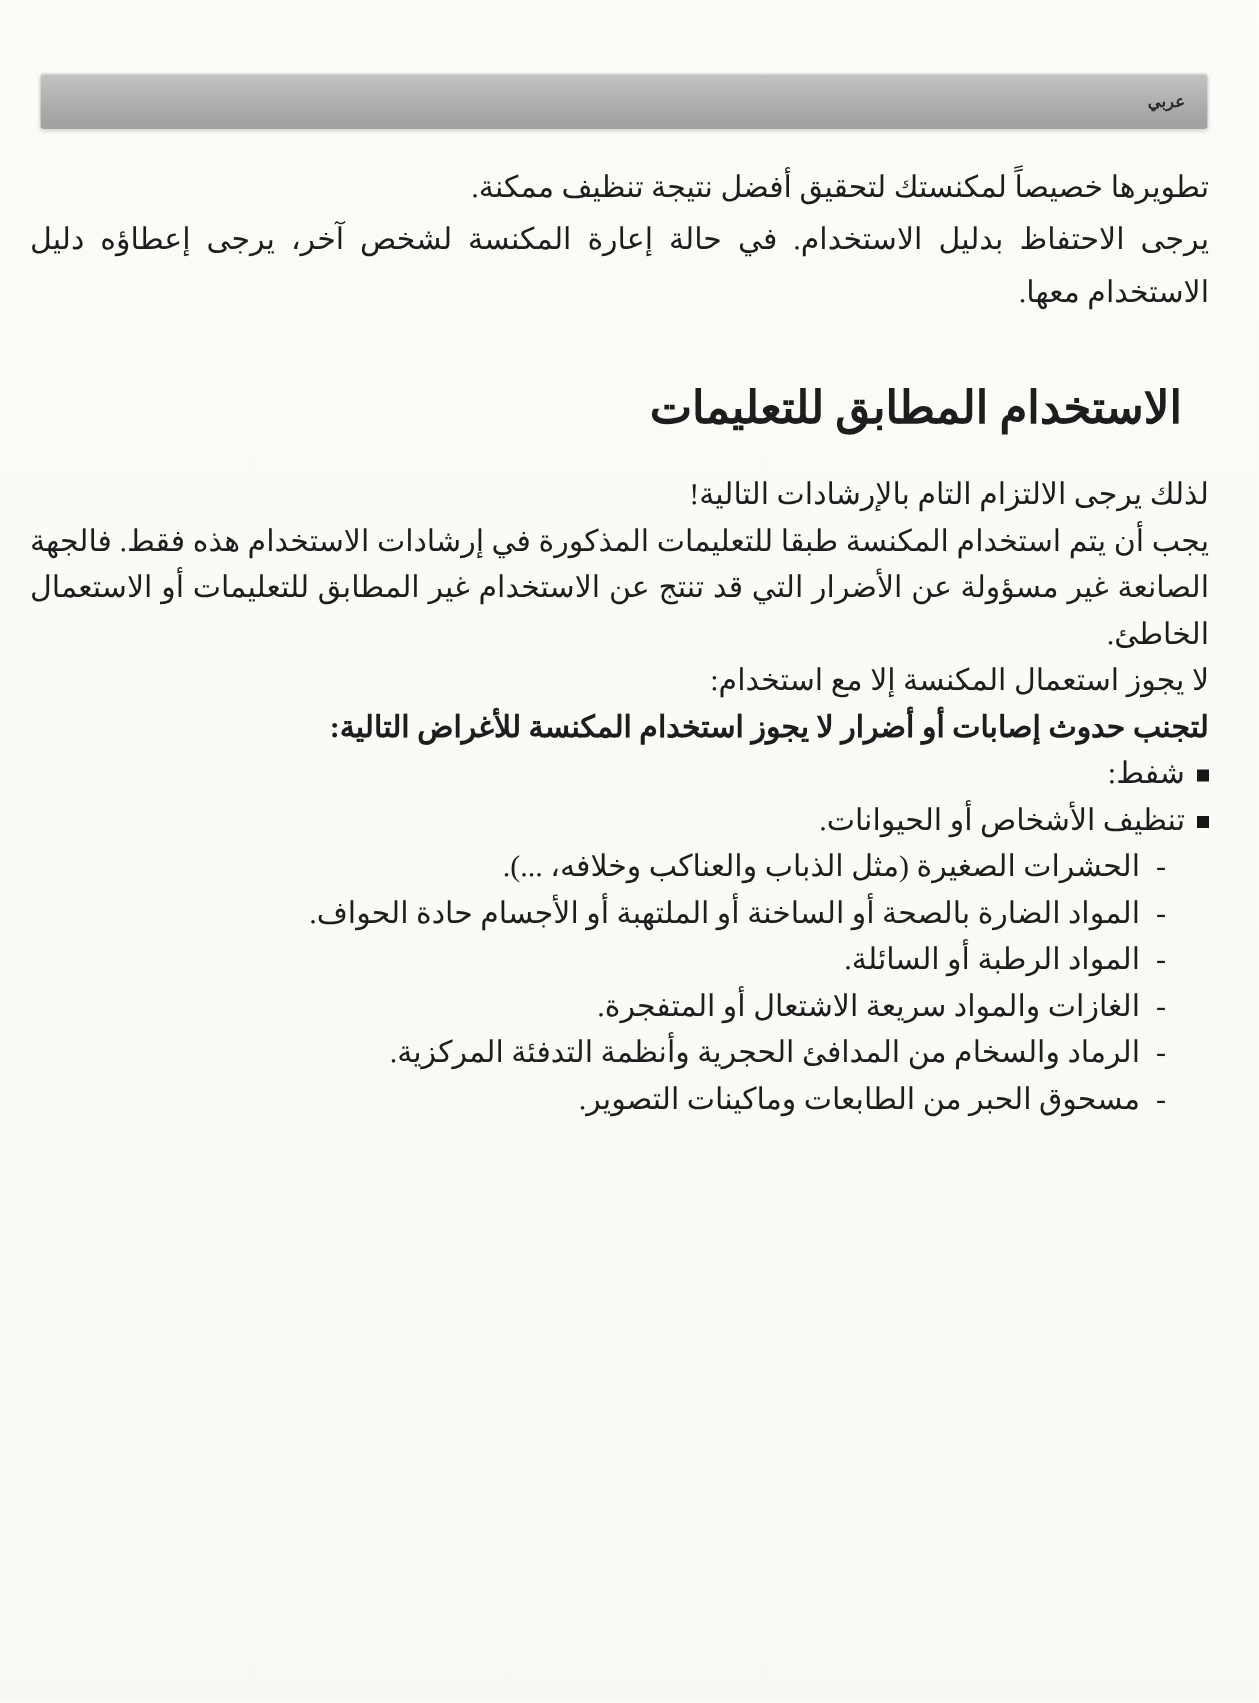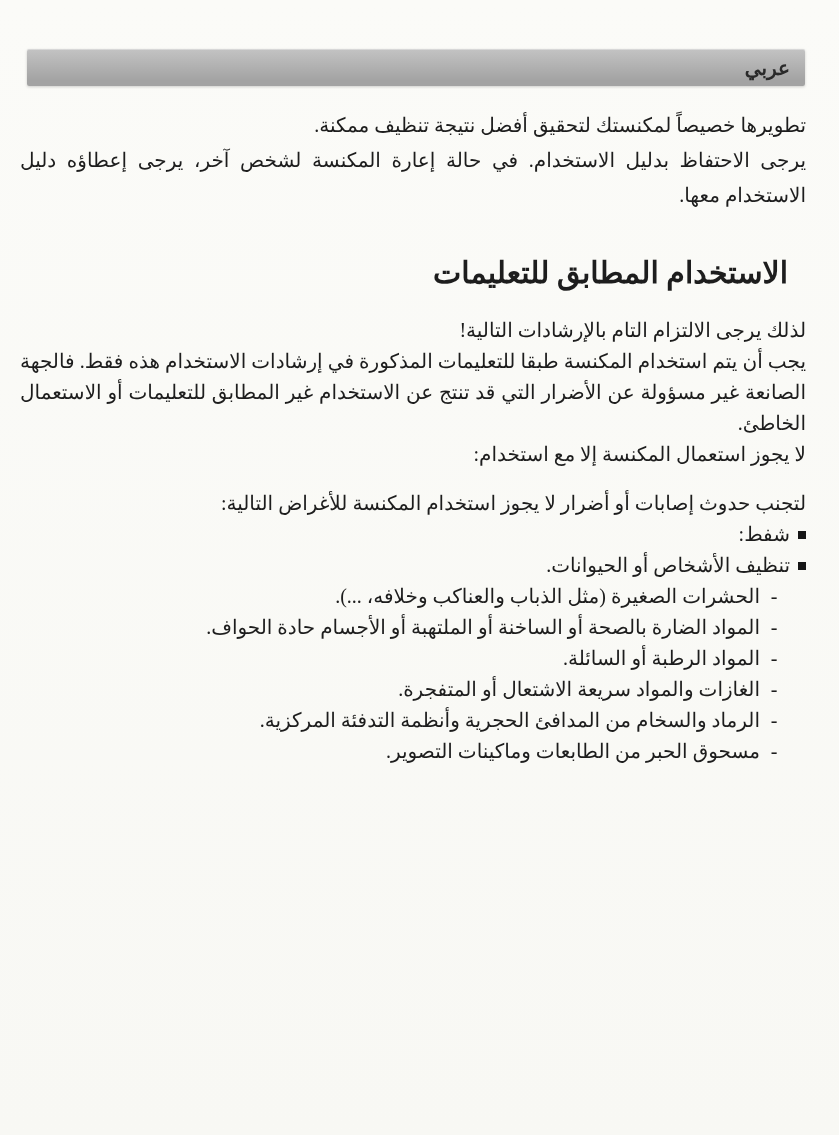--- a/index.html
+++ b/index.html
@@ -28,21 +28,21 @@
     height:37px;
     background:linear-gradient(180deg,var(--bar-top) 0%,var(--bar-bottom) 85%);
     border-radius:2px;
     box-shadow:0 1px 3px rgba(0,0,0,0.18), inset 0 1px 0 rgba(255,255,255,0.35);
     display:flex;
     align-items:center;
     justify-content:flex-start; 
     padding:0 15px;
   }
   .lang-label{
-    font-size:20px;
+    font-size:11px;
     font-weight:bold;
     color:var(--bar-text);
   }
   .content{
     position:absolute;
     top:86px;left:20px;right:33px;
     padding-top:22px;
     font-size:20px;
     line-height:35px;
     text-align:justify;
@@ -53,21 +53,21 @@
     font-weight:bold;
     line-height:36px;
     margin:42px 0 24px 0;
     padding-left:18px;   
     text-align:left;     
   }
   
   .section-title{text-align:right;padding-left:0;padding-right:18px;}
   .body-block{line-height:31px;}
   .body-block p{line-height:31px;}
-  .bold{font-weight:normal;margin-top:18px;}
+  .bold{font-weight:bold;}
   .li{
     display:flex;
     align-items:flex-start;
     gap:8px;
     line-height:31px;
   }
   .sq{
     flex:0 0 auto;
     width:8px;height:8px;
     background:#161616;

